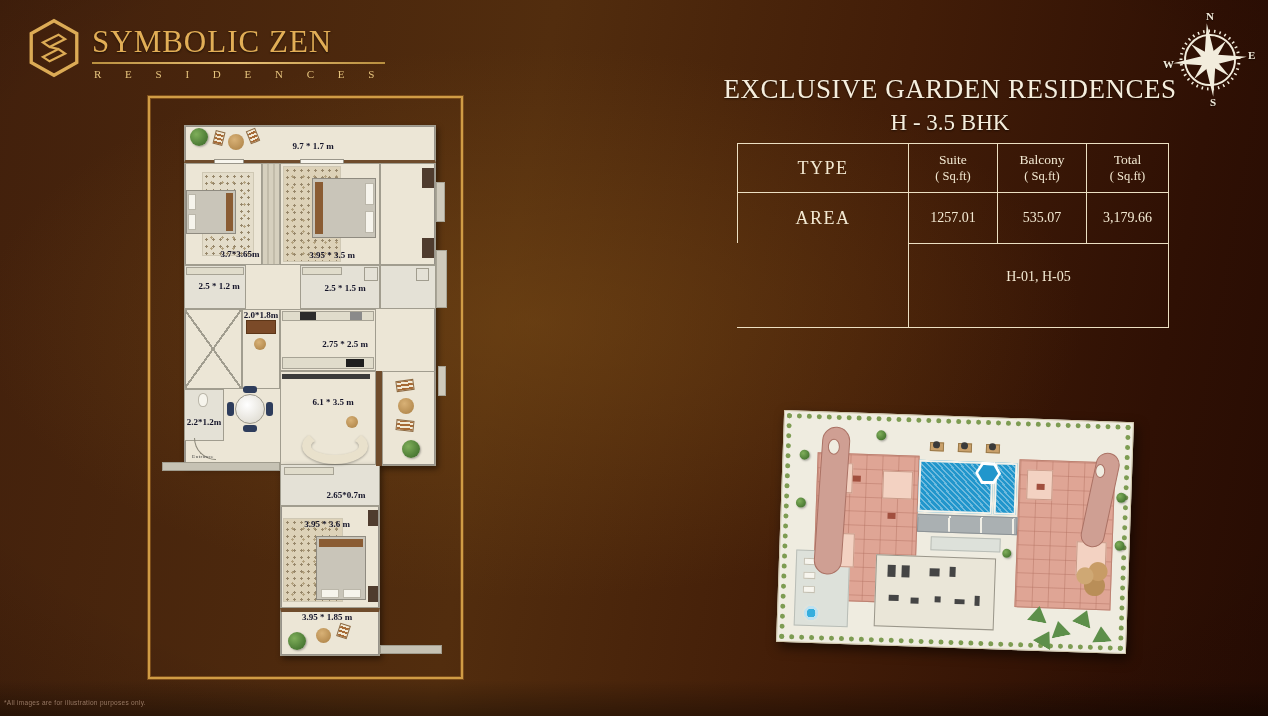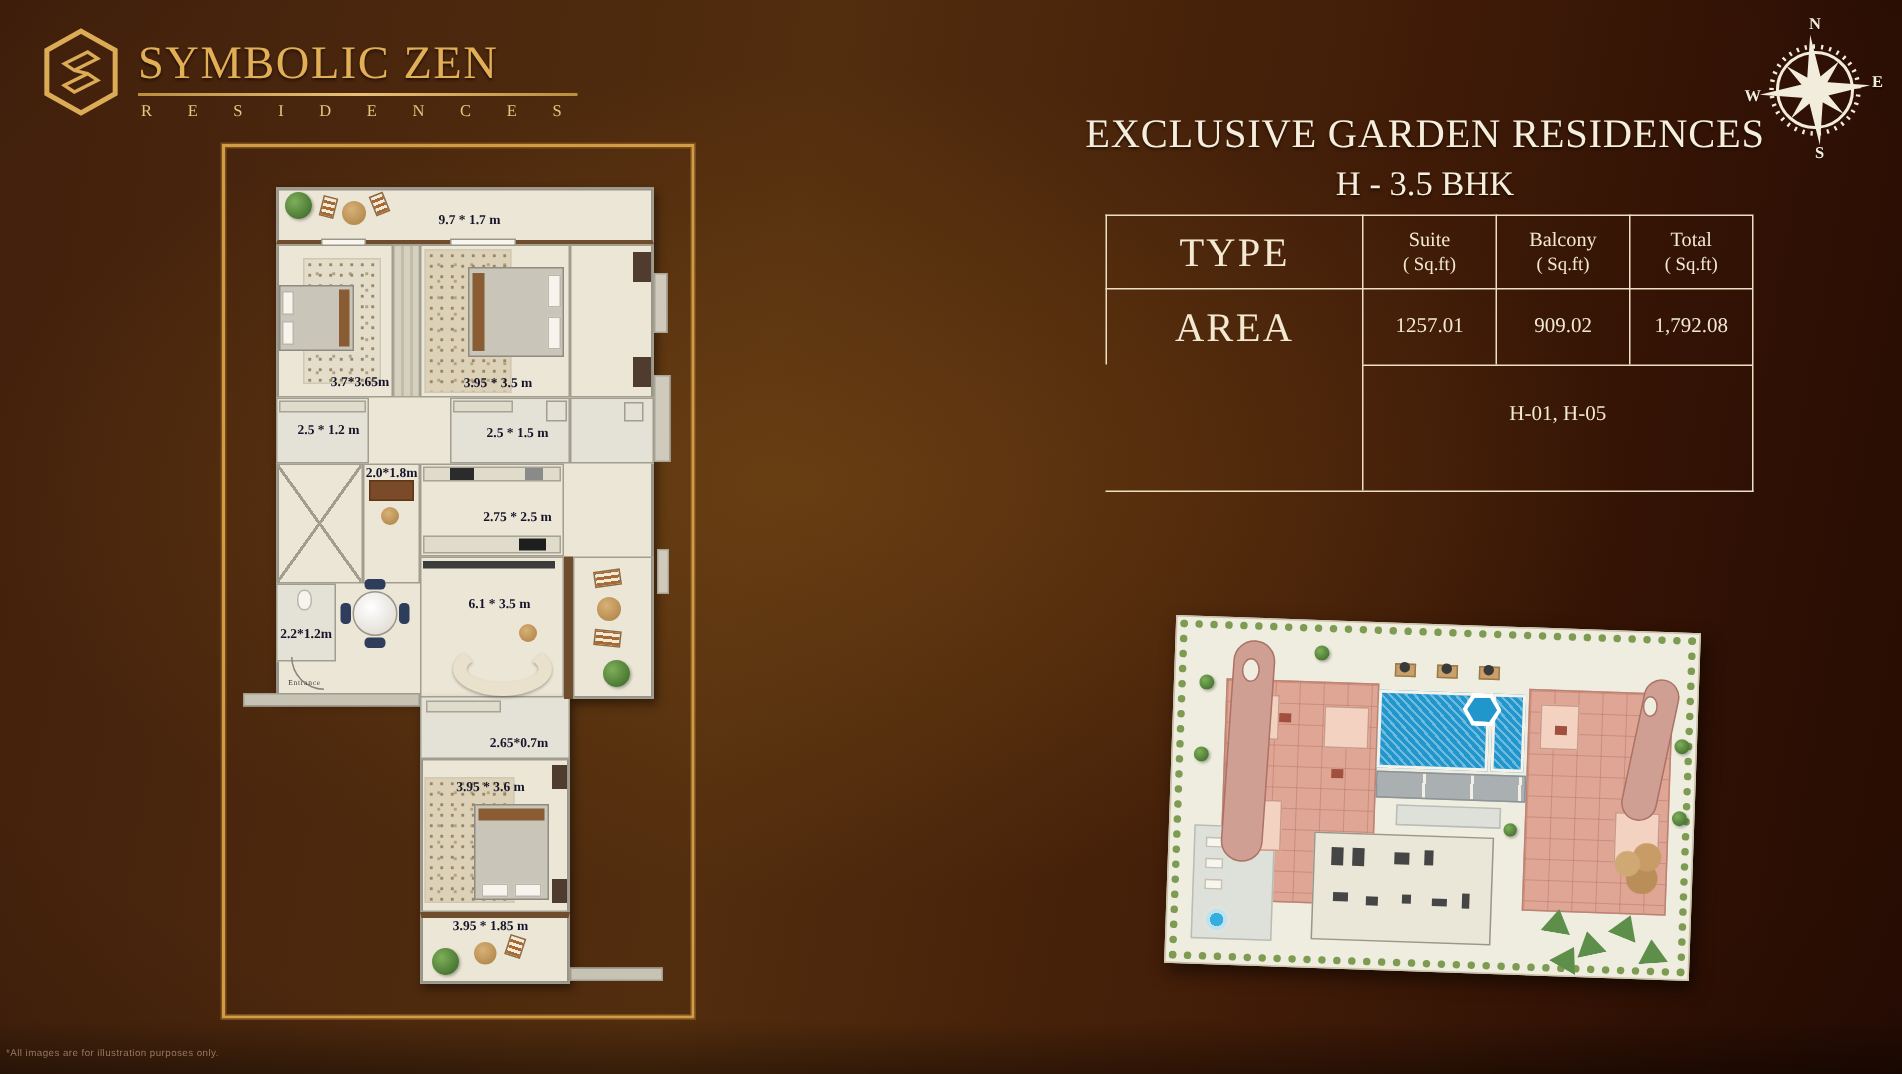--- a/index.html
+++ b/index.html
@@ -37,21 +37,21 @@
   .title .l1{font-size:27px;letter-spacing:.5px;}
   .title .l2{font-size:23px;margin-top:5px;}
 
   
   .spec{position:absolute;left:737px;top:143px;display:grid;
     grid-template-columns:171px 89px 89px 82px;grid-template-rows:49px 51px 84px;
     border-right:1.5px solid var(--tb);border-bottom:1.5px solid var(--tb);
     color:var(--cream-text);font-family:"Liberation Serif",serif;}
   .spec .cell{border-left:1.5px solid var(--tb);border-top:1.5px solid var(--tb);
     display:flex;flex-direction:column;align-items:center;justify-content:center;text-align:center;}
-  .rowlabel{font-size:27px;letter-spacing:1.5px;}
+  .rowlabel{font-size:18px;letter-spacing:1.5px;}
   .h-name{font-size:13.5px;}
   .h-unit{font-size:12.5px;margin-top:1px;}
   .val{font-size:14px;}
   .span3{grid-column:2/5;}
 
   
   .frame{position:absolute;left:148px;top:96px;width:315px;height:583px;
     border:2px solid #d09c45;box-shadow:inset 0 0 0 1px var(--gold-dk),0 0 0 1px var(--gold-dk);}
   .block{position:absolute;background:var(--plan-cream);border:2px solid #97938a;
     box-shadow:2px 3px 6px rgba(0,0,0,.45);}
@@ -176,22 +176,22 @@
     <div class="cell">
       <span class="h-name">Balcony</span>
       <span class="h-unit">( Sq.ft)</span>
     </div>
     <div class="cell">
       <span class="h-name">Total</span>
       <span class="h-unit">( Sq.ft)</span>
     </div>
     <div class="cell rowlabel">AREA</div>
     <div class="cell val">1257.01</div>
-    <div class="cell val">909.02</div>
-    <div class="cell val">1,792.08</div>
+    <div class="cell val">535.07</div>
+    <div class="cell val">3,179.66</div>
     <div class="cell val span3" style="align-items:center;justify-content:center;padding-bottom:18px;text-align:center;">H-01, H-05</div>
   </div>
 
   <div class="frame" style="position:absolute;">
     <div style="position:relative;width:100%;height:100%;">
 
       <div class="block" style="left:34px;top:27px;width:252px;height:341px;"></div>
 
       <div class="block" style="left:130px;top:366px;width:100px;height:192px;"></div>
 

